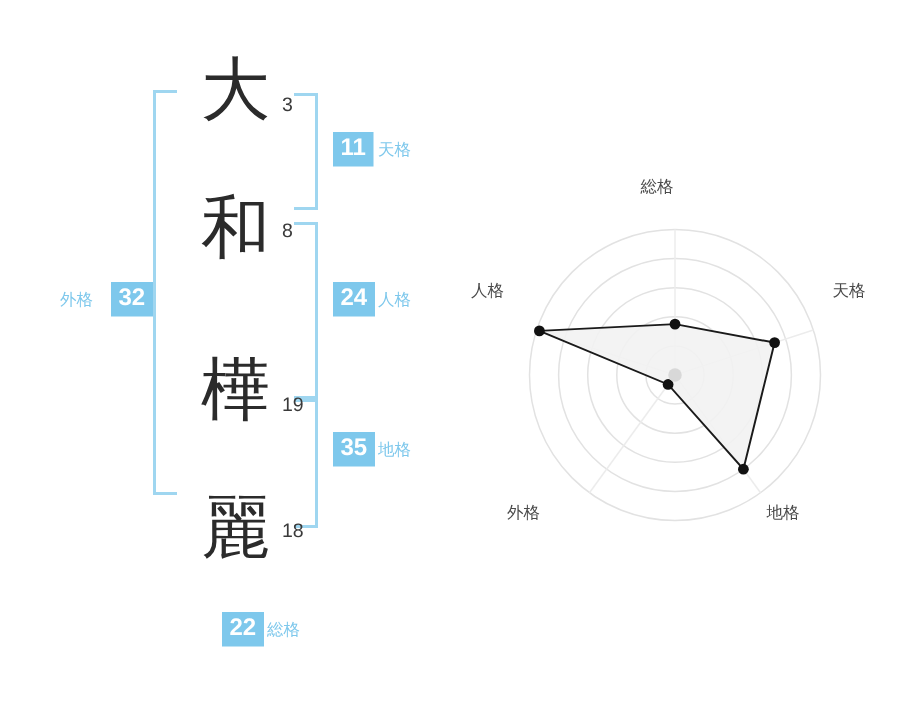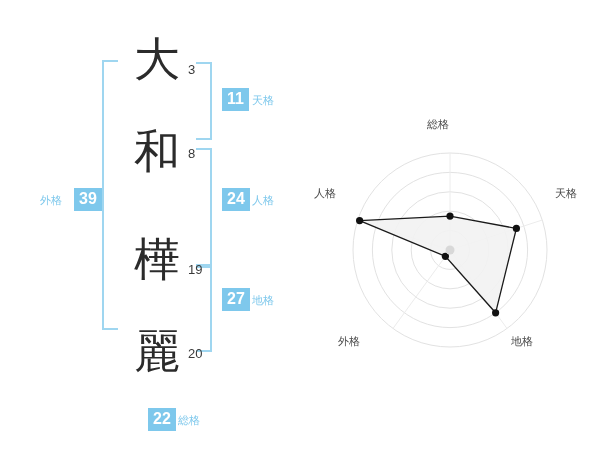--- a/index.html
+++ b/index.html
@@ -159,32 +159,32 @@
     <div class="brk brk-chi"></div>
 
     <div class="kanji kanji-1">大</div>
     <div class="kanji kanji-2">和</div>
     <div class="kanji kanji-3">樺</div>
     <div class="kanji kanji-4">麗</div>
 
     <div class="stroke-num sn-1">3</div>
     <div class="stroke-num sn-2">8</div>
     <div class="stroke-num sn-3">19</div>
-    <div class="stroke-num sn-4">20</div>
+    <div class="stroke-num sn-4">18</div>
 
     <div class="chip chip-tenkaku">11</div>
     <div class="chip-label lbl-tenkaku">天格</div>
 
     <div class="chip chip-jinkaku">24</div>
     <div class="chip-label lbl-jinkaku">人格</div>
 
-    <div class="chip chip-chikaku">27</div>
+    <div class="chip chip-chikaku">35</div>
     <div class="chip-label lbl-chikaku">地格</div>
 
-    <div class="chip chip-gaikaku">39</div>
+    <div class="chip chip-gaikaku">32</div>
     <div class="chip-label lbl-gaikaku">外格</div>
 
     <div class="chip chip-soukaku">22</div>
     <div class="chip-label lbl-soukaku">総格</div>
   </div>
 
   <div class="chart-panel">
     <svg id="radar-svg" width="300" height="470" viewBox="0 0 300 470">
       <g id="radar-rings">
           <circle cx="150" cy="250" r="97" fill="none" stroke="#e2e2e2" stroke-width="1"></circle>

